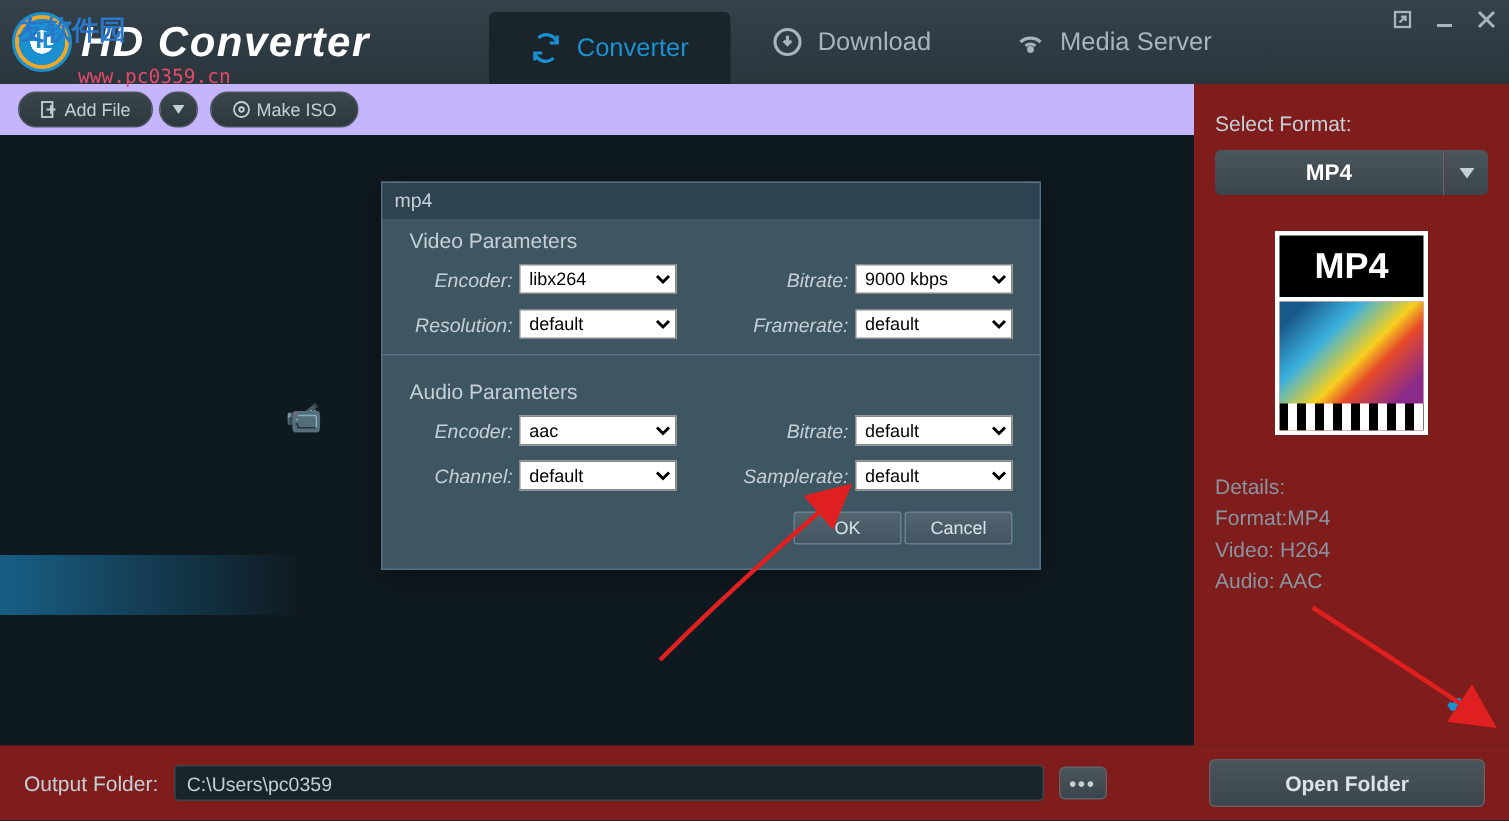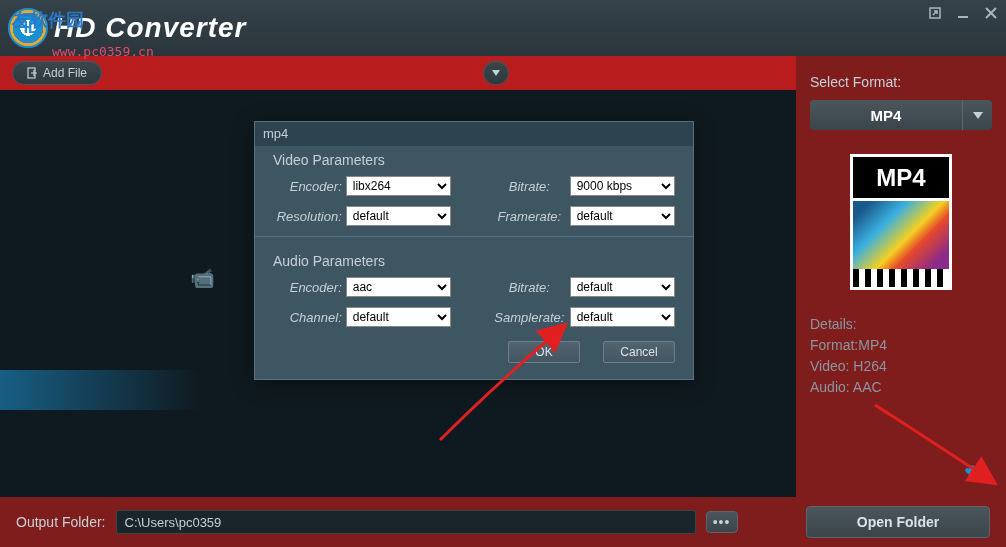--- a/index.html
+++ b/index.html
@@ -13,21 +13,21 @@
 .cn-text { position:absolute; left:12px; top:0px; font-size:18px; color:#2a77c9; font-weight:bold;}
 
 .tabs { display: flex; margin-left: 80px; height: 56px; }
 .tab { display: flex; align-items: center; padding: 0 28px; color: #a8b5bd; font-size: 17px; cursor: pointer; gap: 10px; }
 .tab.active { background: #1a252b; color: #1a90d0; border-radius: 4px 4px 0 0; margin-top: 8px; height: 48px; }
 .tab-icon { width: 20px; height: 20px; }
 
 .window-controls { position: absolute; right: 8px; top: 6px; display: flex; gap: 14px; }
 .wc { width: 14px; height: 14px; color: #a8b5bd; cursor: pointer; }
 
-.toolbar { height: 34px; background: #b91c1c; display: flex; align-items: center; padding: 0 12px; gap: 8px; justify-content: space-between; }
+.toolbar { height: 34px; background: #c4b5fd; display: flex; align-items: center; padding: 0 12px; gap: 8px; }
 .btn-pill { background: linear-gradient(#3a454c, #2d373e); border: 1px solid #4a555c; border-radius: 14px; height: 24px; padding: 0 14px; color: #c5d0d6; font-size: 12px; display: flex; align-items: center; gap: 4px; cursor: pointer; }
 .btn-split-arrow { background: linear-gradient(#3a454c, #2d373e); border: 1px solid #4a555c; border-radius: 14px; height: 24px; width: 26px; color: #c5d0d6; display:flex; align-items:center; justify-content:center; cursor:pointer; margin-left:-4px;}
 
 .main { position: absolute; top: 90px; left: 0; right: 210px; bottom: 50px; background: #0f1a20; }
 .camera-badge { position: absolute; left: 190px; top: 176px; color: #4a9bc5; font-size: 20px; }
 .blue-bar { position:absolute; left:0; top:280px; height:40px; width:200px; background: linear-gradient(90deg, rgba(30,140,200,0.6), transparent);}
 
 .sidebar { position: absolute; top: 56px; right: 0; bottom: 50px; width: 210px; background: #7f1d1d; padding: 18px 14px; }
 .sidebar-label { color: #c5d0d6; font-size: 14px; margin-bottom: 10px; }
 .format-dd { display: flex; }
@@ -45,38 +45,60 @@
 .footer-input { flex: 1; max-width: 580px; height: 24px; background: #1a252b; border: 1px solid #3a454c; border-radius: 3px; color: #c5d0d6; padding: 0 8px; font-size: 13px; }
 .dots-btn { width: 32px; height: 22px; background: linear-gradient(#4a555c, #3a454c); border: 1px solid #5a656c; border-radius: 4px; color: #c5d0d6; font-size: 14px; display:flex; align-items:center; justify-content:center; cursor:pointer; letter-spacing:1px;}
 .open-btn { margin-left: auto; width: 184px; height: 32px; background: linear-gradient(#4a555c, #3a454c); border: 1px solid #5a656c; border-radius: 4px; color: #dae2e8; font-size: 14px; font-weight: bold; cursor: pointer; }
 
 .dialog { position: absolute; left: 254px; top: 121px; width: 440px; background: #3e5562; border: 1px solid #5a7080; box-shadow: 0 4px 20px rgba(0,0,0,0.4); }
 .dialog-hdr { height: 24px; background: #2e4350; color: #c5d0d6; font-size: 13px; padding: 4px 8px; }
 .dialog-body { padding: 0 18px 12px; }
 .section-title { color: #c5d0d6; font-size: 14px; padding: 6px 0 8px; }
 .row { display: flex; align-items: center; margin-bottom: 10px; }
 .param-lbl { width: 72px; text-align: right; color: #c5d0d6; font-size: 13px; margin-right: 4px; font-style: italic; }
-.param-lbl.w2 { width: 76px; margin-left: 42px; text-align: center;}
+.param-lbl.w2 { width: 76px; margin-left: 42px;}
 .param-select { width: 110px; height: 20px; background: #fff; border: 1px solid #888; font-size: 12px; padding:0 2px;}
 .dialog-sep { height: 1px; background: #5a7080; margin: 6px -18px 10px; }
-.dialog-btns { display: flex; justify-content: flex-end; gap: 23px; padding: 4px 0; }
+.dialog-btns { display: flex; justify-content: flex-end; gap: 2px; padding: 4px 0; }
 .dlg-btn { width: 72px; height: 22px; background: linear-gradient(#52656f, #425560); border: 1px solid #6a8090; color: #dae2e8; font-size: 12px; cursor: pointer; border-radius:2px;}
 
 .arrow { position: absolute; pointer-events: none; }
 .arrow svg { overflow: visible; }
 </style>
 </head>
 <body>
 
 <div class="titlebar">
   <div class="logo-area">
     <div class="cn-text">友软件园</div>
     <div class="logo-badge">HD</div>
     <div class="logo-text">HD Converter</div>
     <div class="url-text">www.pc0359.cn</div>
+  </div>
+  <div class="tabs">
+    <div class="tab active">
+      <svg class="tab-icon" viewBox="0 0 24 24" fill="none" stroke="#1a90d0" stroke-width="2.5">
+          <path d="M21 2v6h-6M3 22v-6h6M21 8a9 9 0 0 0-15-4M3 16a9 9 0 0 0 15 4"></path>
+        </svg>
+      <span>Converter</span>
+    </div>
+    <div class="tab">
+      <svg class="tab-icon" viewBox="0 0 24 24" fill="none" stroke="#a8b5bd" stroke-width="2.5">
+          <circle cx="12" cy="12" r="10"></circle>
+          <path d="M12 7v7M9 11l3 3 3-3"></path>
+        </svg>
+      <span>Download</span>
+    </div>
+    <div class="tab">
+      <svg class="tab-icon" viewBox="0 0 24 24" fill="none" stroke="#a8b5bd" stroke-width="2.5">
+          <path d="M4 12a12 12 0 0 1 16 0M8 15a7 7 0 0 1 8 0"></path>
+          <circle cx="12" cy="18" r="1.5" fill="#a8b5bd"></circle>
+        </svg>
+      <span>Media Server</span>
+    </div>
   </div>
   <div class="window-controls">
     <svg class="wc" viewBox="0 0 14 14" fill="none" stroke="currentColor" stroke-width="1.5">
         <rect x="2" y="2" width="10" height="10"></rect>
         <path d="M5 9l4-4M9 8V5H6"></path>
       </svg>
     <svg class="wc" viewBox="0 0 14 14" stroke="currentColor" stroke-width="2">
         <path d="M2 11h10"></path>
       </svg>
     <svg class="wc" viewBox="0 0 14 14" stroke="currentColor" stroke-width="2">

